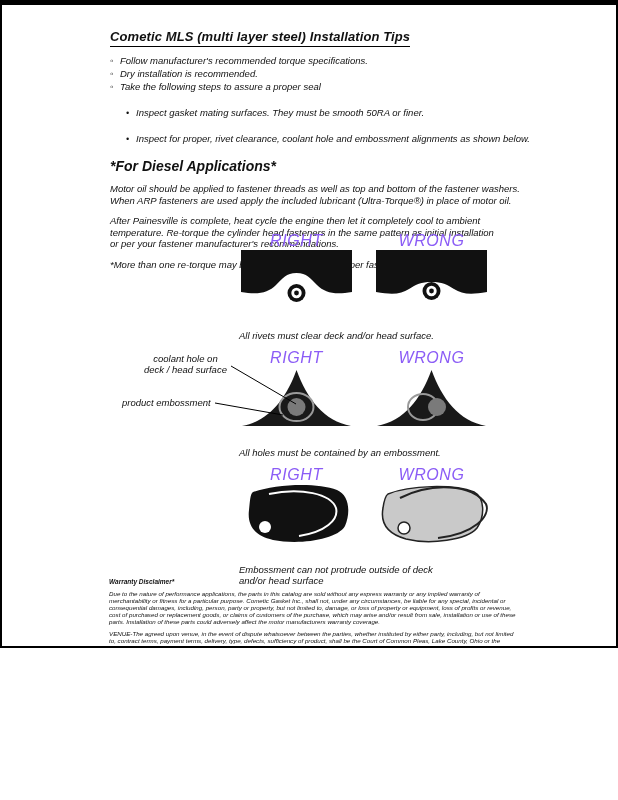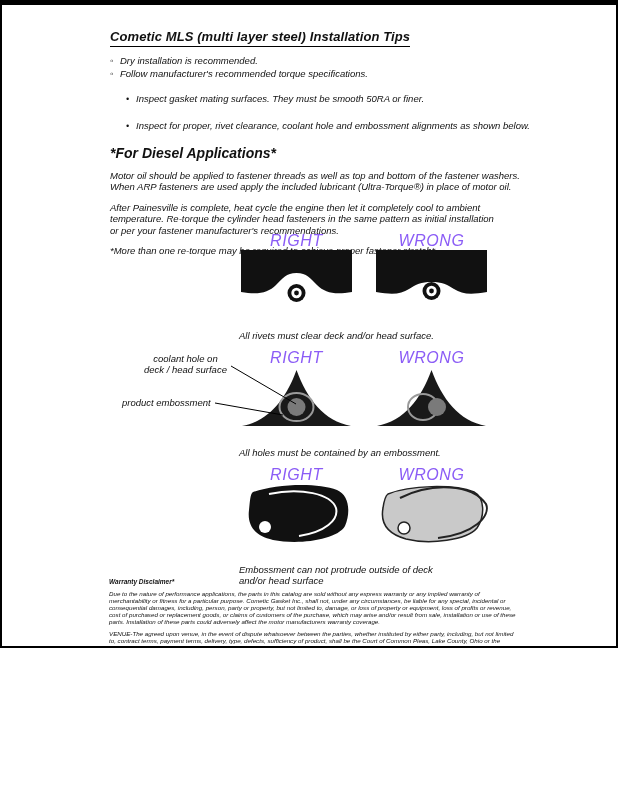--- a/index.html
+++ b/index.html
@@ -60,22 +60,23 @@
 </style>
 </head>
 <body>
 
 <div class="page">
 
   <div class="content">
     <div class="title">Cometic MLS (multi layer steel) Installation Tips</div>
 
     <ul class="tips">
+      <li class="bullet">Follow manufacturer's recommended torque specifications.</li>
       <li class="bullet">Dry installation is recommended.</li>
-      <li class="bullet">Follow manufacturer's recommended torque specifications.</li>
+      <li class="bullet">Take the following steps to assure a proper seal</li>
       <li class="subbullet">Inspect gasket mating surfaces.  They must be smooth 50RA or finer.</li>
       <li class="subbullet">Inspect for proper, rivet clearance, coolant hole and embossment alignments as shown below.</li>
     </ul>
 
     <div class="diesel-heading">*For Diesel Applications*</div>
     <p class="body-para">Motor oil should be applied to fastener threads as well as top and bottom of the fastener washers.
 When ARP fasteners are used apply the included lubricant (Ultra-Torque®) in place of motor oil.</p>
     <p class="body-para">After Painesville is complete, heat cycle the engine then let it completely cool to ambient
 temperature. Re-torque the cylinder head fasteners in the same pattern as initial installation
 or per your fastener manufacturer's recommendations.</p>

